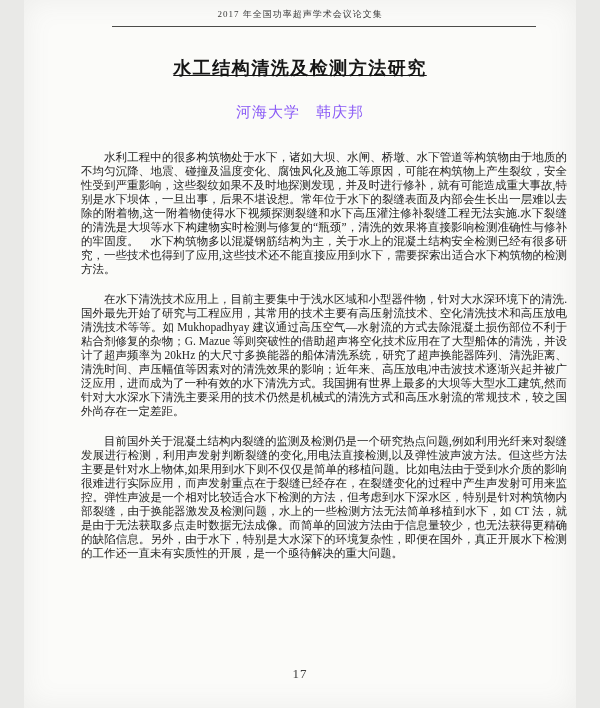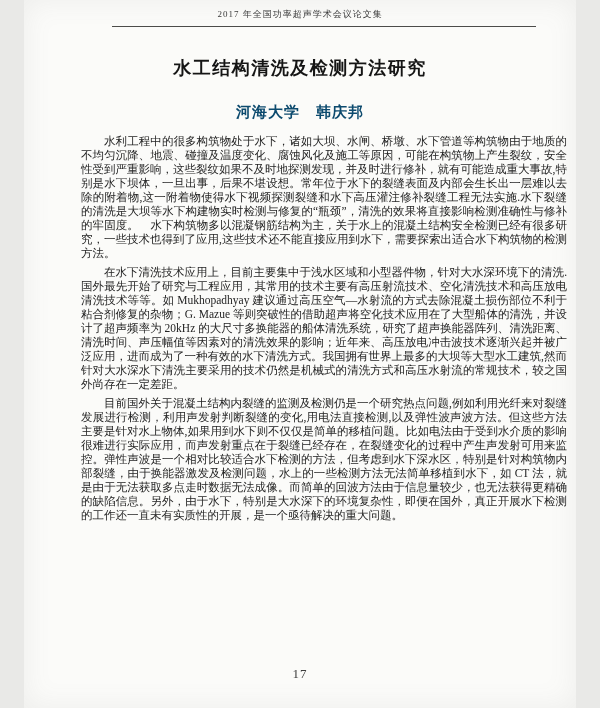--- a/index.html
+++ b/index.html
@@ -40,44 +40,45 @@
     position: absolute;
     top: 56px;
     left: 0;
     width: 100%;
     margin: 0;
     text-align: center;
     font-size: 18px;
     font-weight: bold;
     letter-spacing: 1.5px;
     color: #151515;
+    text-decoration: underline;
   }
   .paper-author {
     position: absolute;
     top: 103px;
     left: 0;
     width: 100%;
     text-align: center;
     font-size: 15px;
-    font-weight: bold;
+    font-weight: normal;
     letter-spacing: 1px;
-    color: #0c4a6e;
+    color: #8b5cf6;
   }
   .paper-body {
     position: absolute;
     top: 134px;
     left: 57px;
     width: 486px;
     font-size: 11.5px;
     line-height: 14px;
     text-align: justify;
     color: #242424;
   }
   .paper-body p {
-    margin: 0 0 5px 0;
+    margin: 16px 0 5px 0;
     text-indent: 2em;
   }
   .paper-body p.last-paragraph {
     margin-top: 4px;
   }
   .page-footer {
     position: absolute;
     top: 666px;
     left: 0;
     width: 100%;

